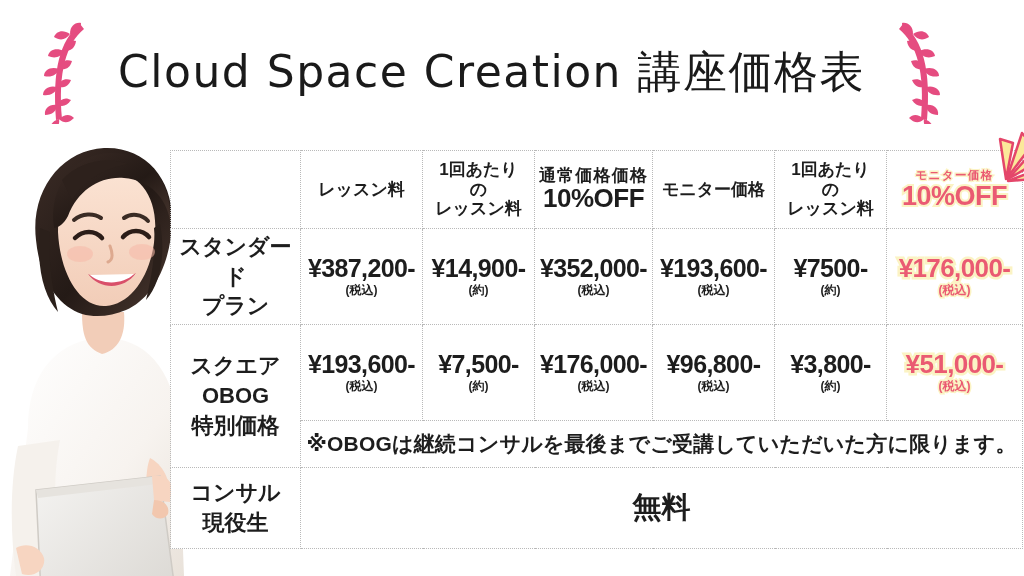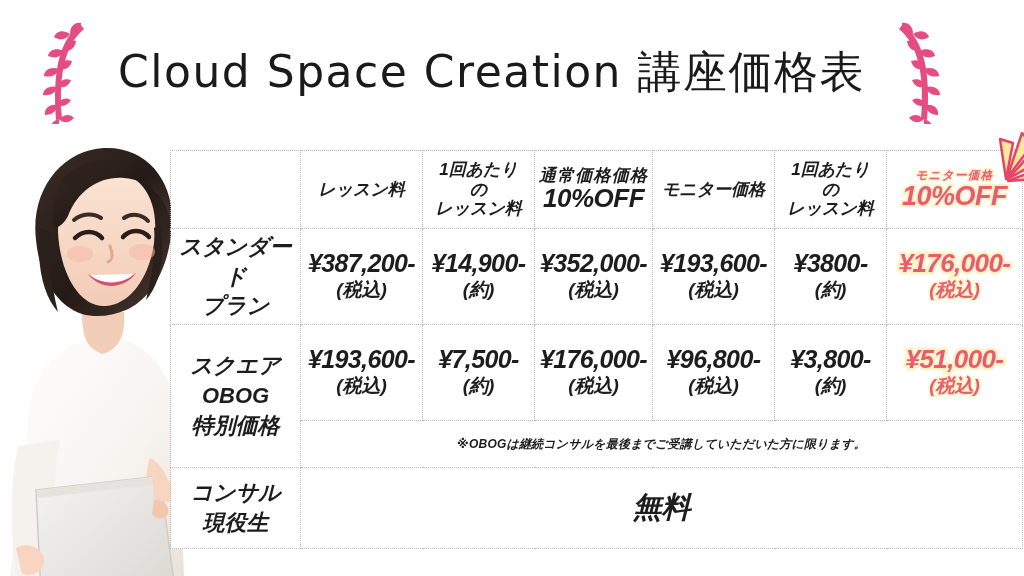--- a/index.html
+++ b/index.html
@@ -51,21 +51,20 @@
     width: 852px;
     border-collapse: collapse;
     table-layout: fixed;
   }
   #price-table td, #price-table th {
     border: 1px dotted #b9b9b9;
     padding: 0;
     text-align: center;
     vertical-align: middle;
     background: #ffffff;
-    font-style: italic;
   }
 
   
   .col-plan   { width: 130px; }
   .col-a      { width: 122px; }
   .col-b      { width: 112px; }
   .col-c      { width: 118px; }
   .col-d      { width: 122px; }
   .col-e      { width: 112px; }
   .col-f      { width: 136px; }
@@ -131,40 +130,40 @@
   .price-main {
     display: block;
     font-size: 25px;
     font-weight: bold;
     color: #1d1d1d;
     line-height: 1.08;
     letter-spacing: -0.6px;
   }
   .price-note {
     display: block;
-    font-size: 19px;
+    font-size: 12px;
     font-weight: bold;
     color: #1d1d1d;
     line-height: 1.4;
   }
   td.price.pink .price-main {
     color: #ea5a72;
     font-size: 26px;
     -webkit-text-stroke: 5px #fbf3c4;
     paint-order: stroke fill;
   }
   td.price.pink .price-note {
     color: #ea5a72;
     -webkit-text-stroke: 3px #fbf3c4;
     paint-order: stroke fill;
   }
 
   td.note-row {
     height: 46px;
-    font-size: 12px;
+    font-size: 21px;
     font-weight: bold;
     color: #1d1d1d;
     letter-spacing: 0.2px;
   }
   td.free-row {
     height: 80px;
     font-size: 29px;
     font-weight: bold;
     color: #1d1d1d;
   }
@@ -375,21 +374,21 @@
       </td>
       <td class="price">
         <span class="price-main">¥352,000-</span>
         <span class="price-note">(税込)</span>
       </td>
       <td class="price">
         <span class="price-main">¥193,600-</span>
         <span class="price-note">(税込)</span>
       </td>
       <td class="price">
-        <span class="price-main">¥3800-</span>
+        <span class="price-main">¥7500-</span>
         <span class="price-note">(約)</span>
       </td>
       <td class="price pink">
         <span class="price-main">¥176,000-</span>
         <span class="price-note">(税込)</span>
       </td>
     </tr>
 
     <tr>
       <td class="plan" rowspan="2">

